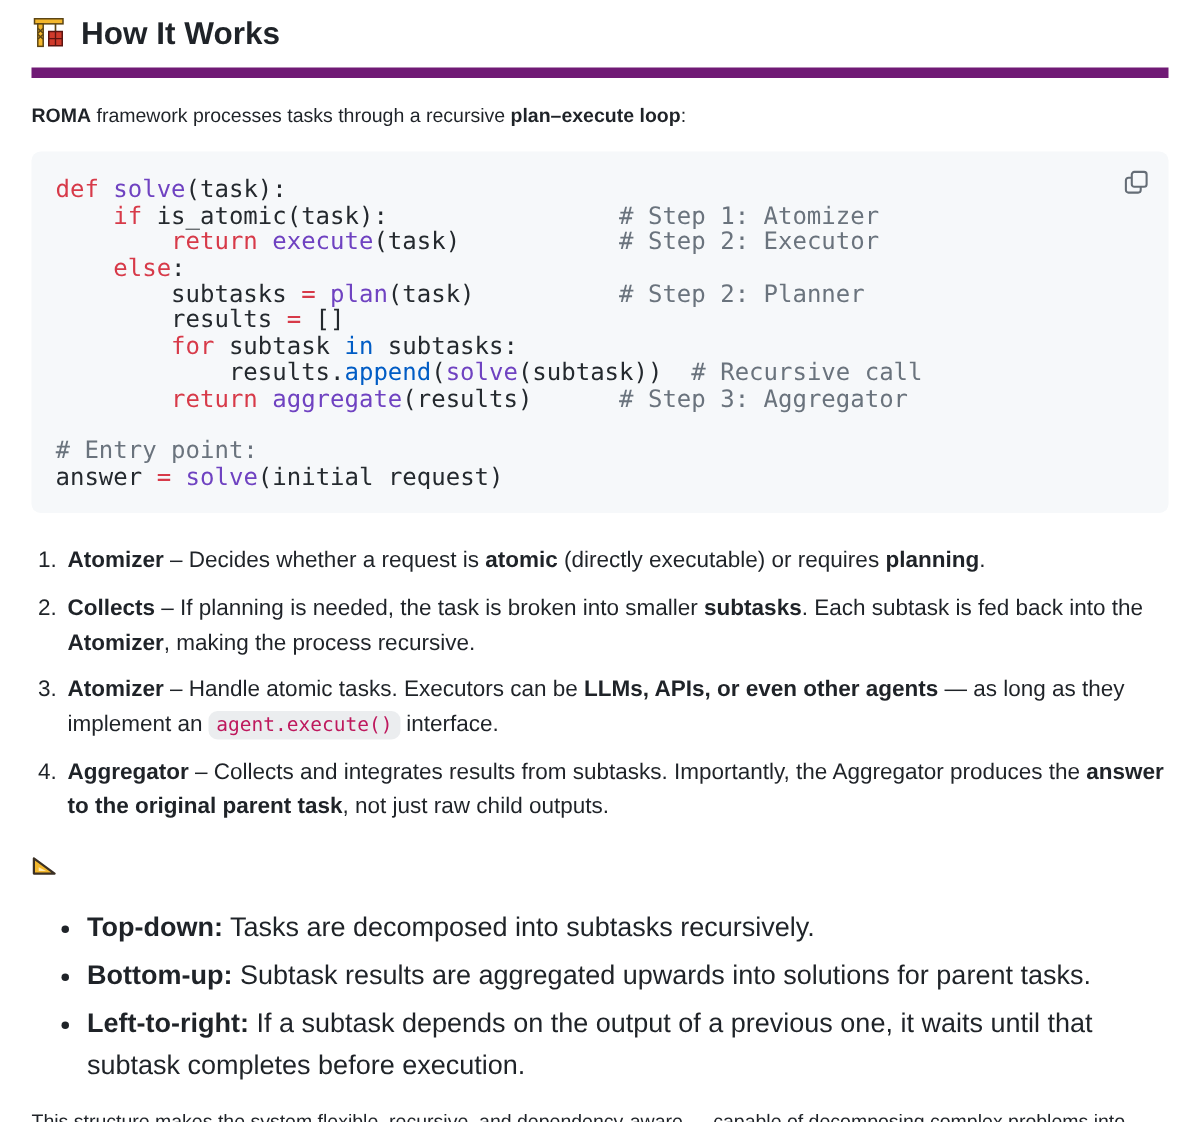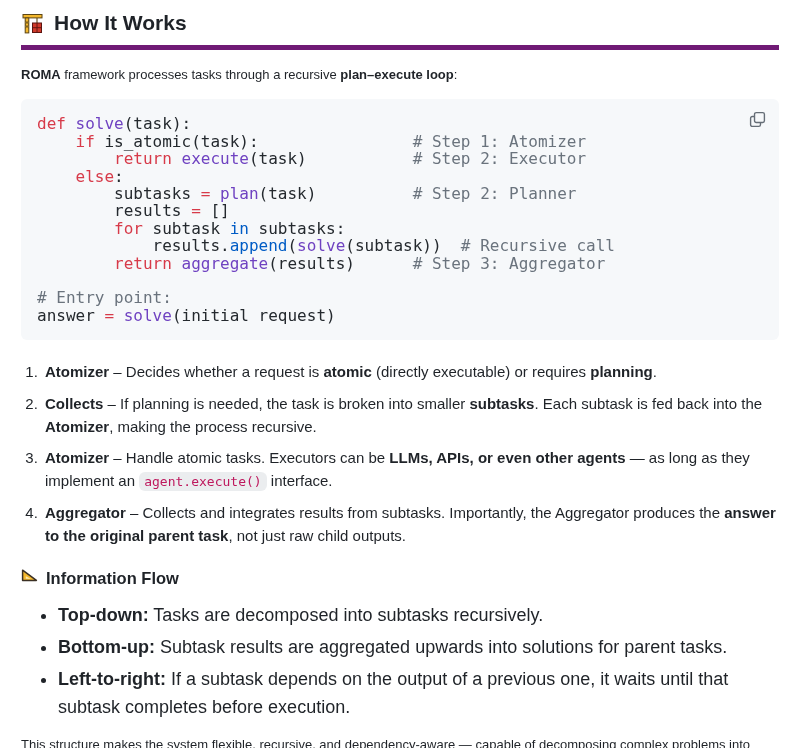--- a/index.html
+++ b/index.html
@@ -6,24 +6,24 @@
   body{
     width:800px;
     font-family:"Liberation Sans", sans-serif;
     color:#1f2328;
     -webkit-font-smoothing:antialiased;
   }
   .container{padding:10px 21px 6px 21px;}
 
   
   h2.page-h2{
-    display:flex;align-items:flex-end;gap:9px;
+    display:flex;align-items:flex-start;gap:9px;
     font-size:21px;font-weight:700;line-height:1.25;
     margin:0;padding-bottom:9px;
-    border-bottom:5px solid #701a75;
+    border-bottom:7px solid #701a75;
   }
   h2.page-h2 .emoji-icon{flex:0 0 auto;display:inline-flex;}
 
   p.body-p{font-size:13px;line-height:1.55;margin:15px 0 0 0;}
   strong{font-weight:700;}
 
   
   .code-wrap{
     position:relative;
     margin-top:14px;
@@ -126,21 +126,20 @@
     <li><strong>Aggregator</strong><span> – Collects and integrates results from subtasks. Importantly, the Aggregator produces the </span><strong>answer to the original parent task</strong><span>, not just raw child outputs.</span></li>
   </ol>
 
   <h3 class="page-h3">
     <span class="emoji-icon">
       <svg width="17" height="17" viewBox="0 0 16 16">
         <polygon points="1.5,3 14.5,12.6 1.5,12.6" fill="#f3b72c" stroke="#3b3024" stroke-width="1.4" stroke-linejoin="round"></polygon>
         <polygon points="4.5,8.6 9.2,11 4.5,11" fill="#fde9b2"></polygon>
       </svg>
     </span>
-    <span>Information Flow</span>
   </h3>
 
   <ul class="flow">
     <li><strong>Top-down:</strong><span> Tasks are decomposed into subtasks recursively.</span></li>
     <li><strong>Bottom-up:</strong><span> Subtask results are aggregated upwards into solutions for parent tasks.</span></li>
     <li><strong>Left-to-right:</strong><span> If a subtask depends on the output of a previous one, it waits until that subtask completes before execution.</span></li>
   </ul>
 
   <p class="body-p closing">This structure makes the system flexible, recursive, and dependency-aware — capable of decomposing complex problems into smaller steps while ensuring results are integrated coherently.</p>
 

